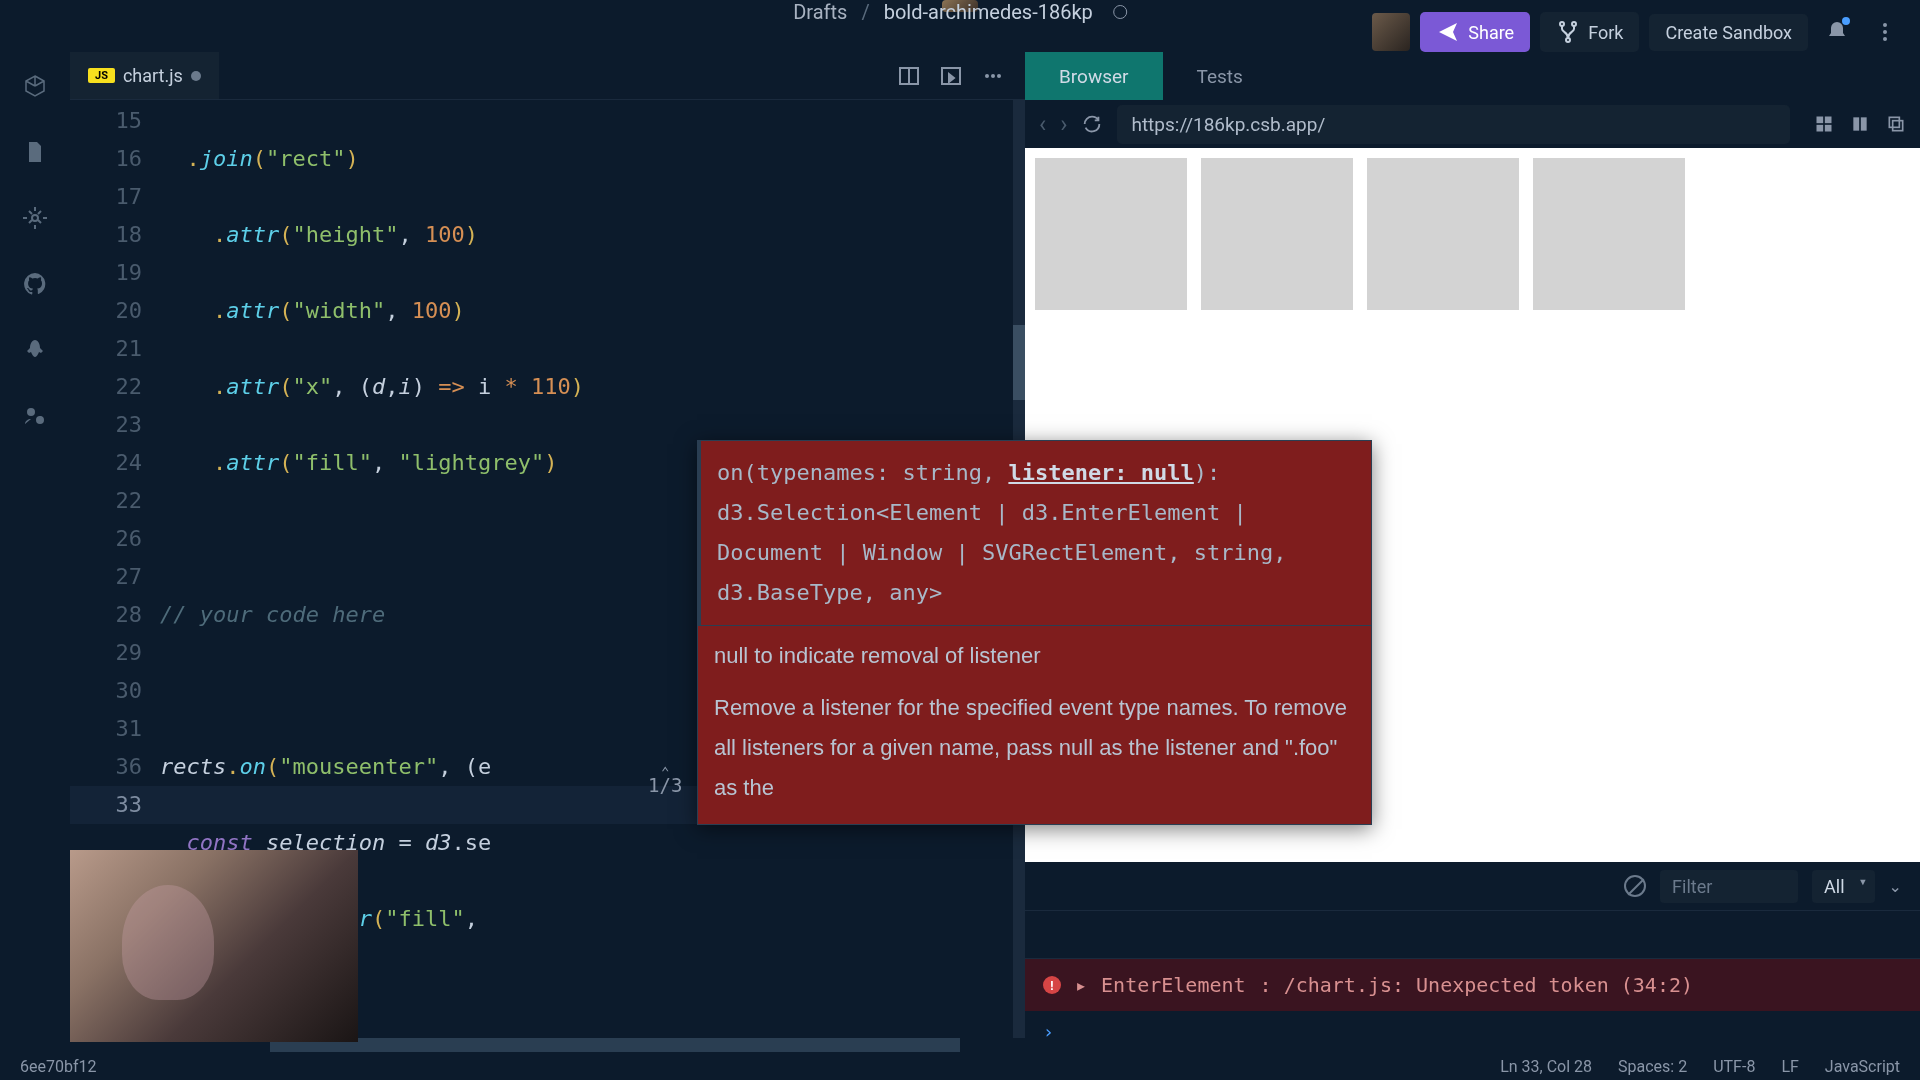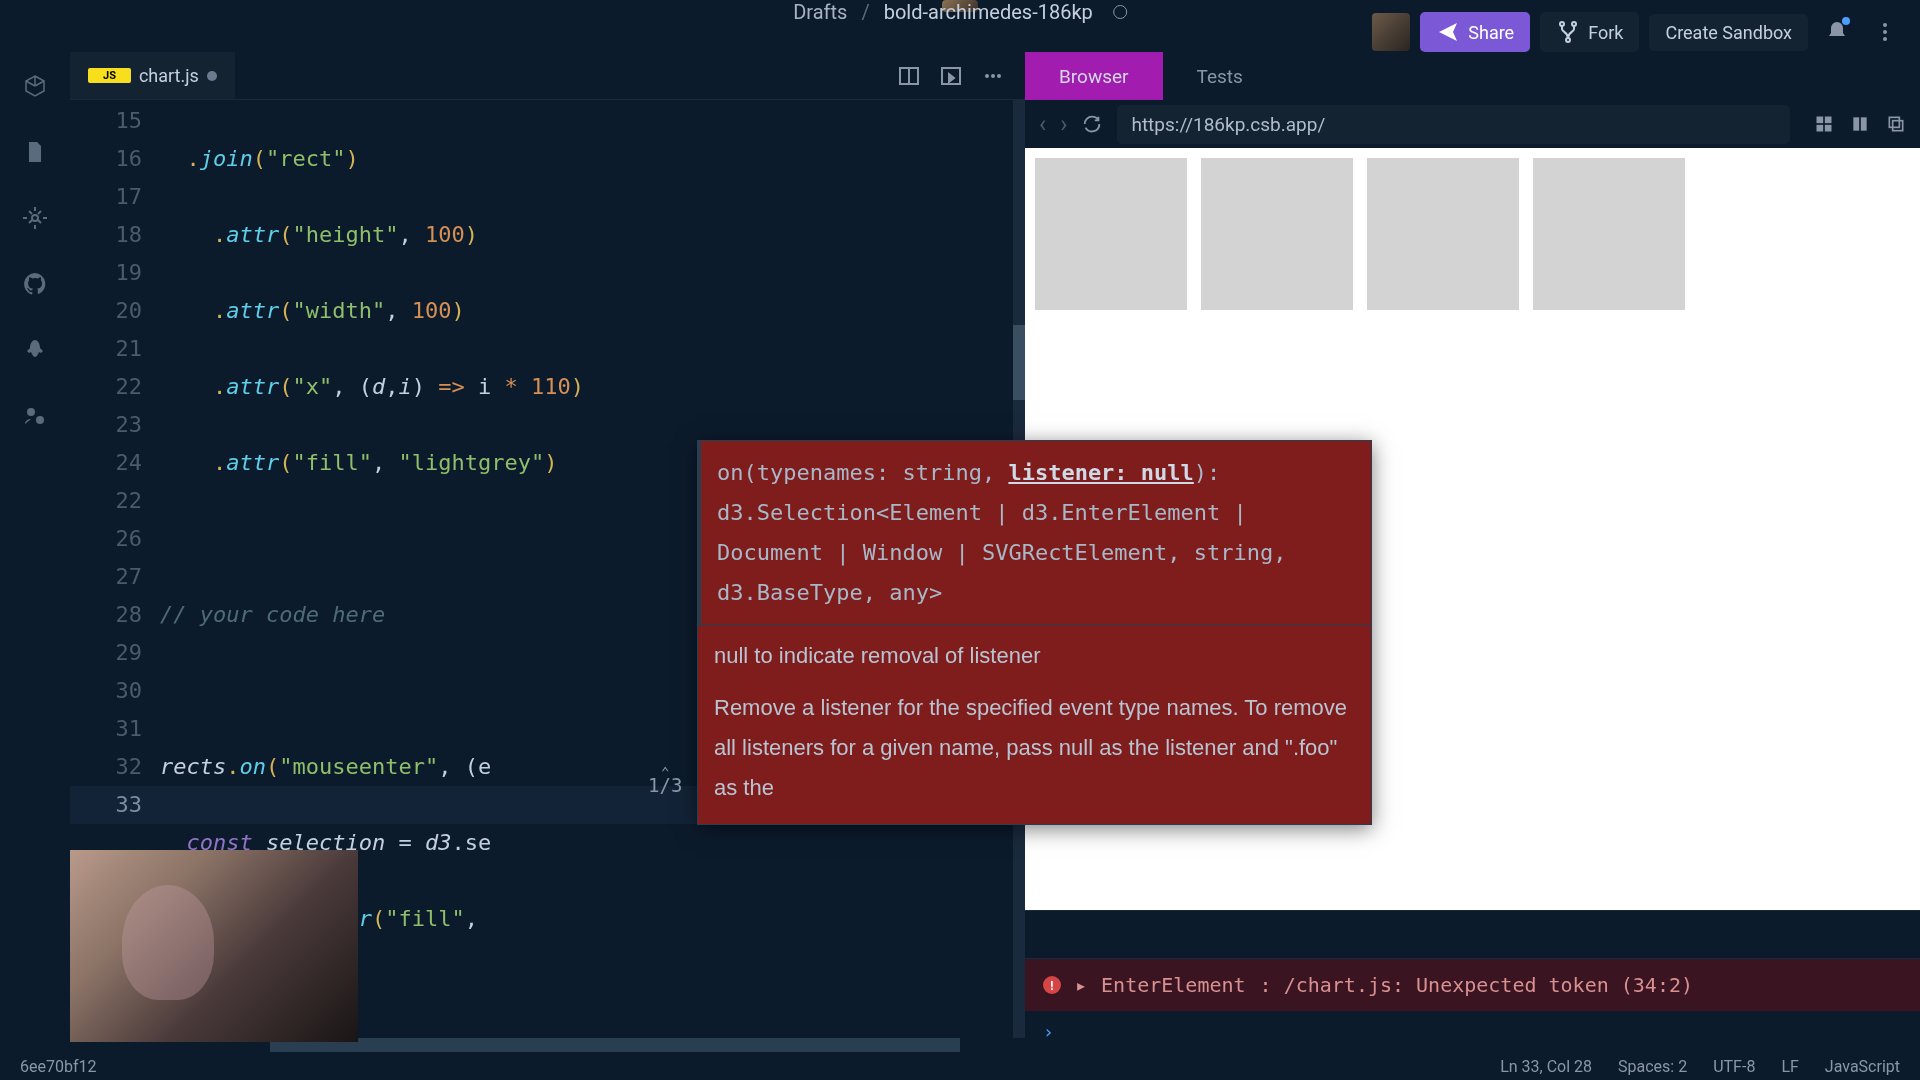--- a/index.html
+++ b/index.html
@@ -16,21 +16,21 @@
 .fork-btn, .sandbox-btn { background:#142332; color:#c5d0de; padding:8px 16px; border-radius:5px; font-size:18px; display:flex; align-items:center; gap:8px; }
 .icon-btn { width:38px; height:38px; display:flex; align-items:center; justify-content:center; color:#8a96a8; }
 .bell { position:relative; }
 .bell-dot { width:8px; height:8px; background:#4a9eff; border-radius:50%; position:absolute; top:4px; right:6px; }
 .main { display:flex; height:calc(1080px - 52px - 28px); }
 .sidebar { width:70px; display:flex; flex-direction:column; align-items:center; padding-top:20px; gap:38px; }
 .sidebar-icon { width:28px; height:28px; color:#5a6b7d; display:flex; align-items:center; justify-content:center; }
 .editor-pane { flex:1; display:flex; flex-direction:column; position:relative; min-width:0; }
 .tabs-row { display:flex; align-items:center; height:48px; border-bottom:1px solid #1a2a3d; }
 .tab { display:flex; align-items:center; gap:8px; padding:0 18px; height:100%; background:#142332; color:#c5d0de; font-size:18px; }
-.tab .js-badge { background:#f7df1e; color:#000; font-size:11px; font-weight:bold; padding:1px 15px; border-radius:2px; }
+.tab .js-badge { background:#f7df1e; color:#000; font-size:11px; font-weight:bold; padding:1px 7px; border-radius:2px; }
 .tab .dot { width:10px; height:10px; background:#6b7a8c; border-radius:50%; }
 .toolbar-icons { margin-left:auto; display:flex; gap:18px; padding-right:20px; color:#8a96a8; }
 .code-area { display:flex; flex:1; overflow:hidden; position:relative; font-family:"SF Mono",Monaco,Consolas,monospace; font-size:22px; line-height:38px; }
 .gutter { width:90px; text-align:right; padding-right:18px; color:#4a5b6d; user-select:none; padding-top:2px; }
 .gutter .current { color:#8a96a8; }
 .code-lines { flex:1; padding-top:2px; color:#c5d0de; white-space:pre; position:relative; }
 .tk-com { color:#4e6b7a; font-style:italic; }
 .tk-fn { color:#5dcfe8; font-style:italic; }
 .tk-str { color:#8fbf6b; }
 .tk-num { color:#d68f54; }
@@ -46,21 +46,21 @@
 .tooltip { position:absolute; left:697px; top:440px; width:675px; background:#7f1d1d; border:1px solid #2a3e52; box-shadow:0 4px 20px rgba(0,0,0,0.5); font-family:"SF Mono",Monaco,Consolas,monospace; font-size:22px; line-height:40px; z-index:20; }
 .tooltip-sig { padding:12px 16px; color:#a8b8c8; border-left:3px solid #2a3e52; }
 .tooltip-sig .param { font-weight:bold; text-decoration:underline; color:#d0dae6; }
 .tooltip-desc { padding:10px 16px 16px; font-family:-apple-system,sans-serif; font-size:22px; line-height:40px; color:#b8c4d2; border-top:1px solid #2a3e52; }
 .tooltip-desc p:first-child { margin-bottom:12px; }
 .tooltip-nav { position:absolute; left:648px; top:764px; font-size:19px; color:#8a96a8; z-index:21; font-family:monospace; }
 .tooltip-nav .caret { display:block; text-align:center; font-size:14px; margin-bottom:-6px; }
 .right-pane { width:895px; display:flex; flex-direction:column; }
 .browser-tabs { display:flex; height:48px; }
 .btab { padding:0 34px; display:flex; align-items:center; font-size:19px; color:#8a96a8; }
-.btab.active { background:#a21caf; color:#d0dae6; }
+.btab.active { background:#0f766e; color:#d0dae6; }
 .url-row { height:48px; display:flex; align-items:center; gap:14px; padding:0 14px; }
 .nav-arrow { color:#4a5b6d; font-size:24px; }
 .url-input { flex:1; background:#142332; border-radius:5px; padding:8px 14px; color:#b0bccb; font-size:19px; }
 .url-icons { display:flex; gap:16px; color:#8a96a8; padding-left:10px; }
 .preview { flex:1; background:#fff; padding:10px 10px; display:flex; gap:14px; align-items:flex-start; }
 .rect { width:152px; height:152px; background:#d3d3d3; }
 .console-hdr { height:48px; display:flex; align-items:center; justify-content:flex-end; gap:14px; padding:0 18px; }
 .no-icon { width:22px; height:22px; border:2px solid #6b7a8c; border-radius:50%; position:relative; }
 .no-icon::after { content:""; position:absolute; width:2px; height:22px; background:#6b7a8c; transform:rotate(45deg); left:9px; top:-1px; }
 .filter-input { background:#142332; width:138px; padding:6px 12px; border-radius:4px; color:#6b7a8c; font-size:18px; }
@@ -202,21 +202,21 @@
           <div>22</div>
           <div>23</div>
           <div>24</div>
           <div>22</div>
           <div>26</div>
           <div>27</div>
           <div>28</div>
           <div>29</div>
           <div>30</div>
           <div>31</div>
-          <div>32</div>
+          <div>36</div>
           <div class="current">33</div>
       </div>
       <div class="code-lines">
 <div>  <span class="tk-p">.</span><span class="tk-fn">join</span><span class="tk-p">(</span><span class="tk-str">"rect"</span><span class="tk-p">)</span></div>
 <div>  <span class="tk-p">  .</span><span class="tk-fn">attr</span><span class="tk-p">(</span><span class="tk-str">"height"</span><span>, </span><span class="tk-num">100</span><span class="tk-p">)</span></div>
 <div>  <span class="tk-p">  .</span><span class="tk-fn">attr</span><span class="tk-p">(</span><span class="tk-str">"width"</span><span>, </span><span class="tk-num">100</span><span class="tk-p">)</span></div>
 <div>  <span class="tk-p">  .</span><span class="tk-fn">attr</span><span class="tk-p">(</span><span class="tk-str">"x"</span><span>, (</span><span class="tk-var">d</span><span>,</span><span class="tk-var">i</span><span>) </span><span class="tk-op">=&gt;</span><span> i </span><span class="tk-op">*</span><span> </span><span class="tk-num">110</span><span class="tk-p">)</span></div>
 <div>  <span class="tk-p">  .</span><span class="tk-fn">attr</span><span class="tk-p">(</span><span class="tk-str">"fill"</span><span>, </span><span class="tk-str">"lightgrey"</span><span class="tk-p">)</span></div>
 <div> </div>
 <div><span class="tk-com">// your code here</span></div>
@@ -270,20 +270,26 @@
             <rect x="8" y="8" width="12" height="12"></rect>
           </svg>
       </div>
     </div>
     <div class="preview">
       <div class="rect"></div>
       <div class="rect"></div>
       <div class="rect"></div>
       <div class="rect"></div>
     </div>
+    <div class="console-hdr">
+      <span class="no-icon"></span>
+      <div class="filter-input">Filter</div>
+      <div class="level-select">All</div>
+      <span class="chev-down">⌄</span>
+    </div>
     <div class="problems">
       <div class="problems-hdr"></div>
       <div class="error-row">
         <span class="err-icon">!</span>
         <span class="err-expand">▸</span>
         <span class="err-type">EnterElement</span>
           <span class="err-msg">: /chart.js: Unexpected token (34:2)</span>
       </div>
       <div class="console-input">›</div>
     </div>

